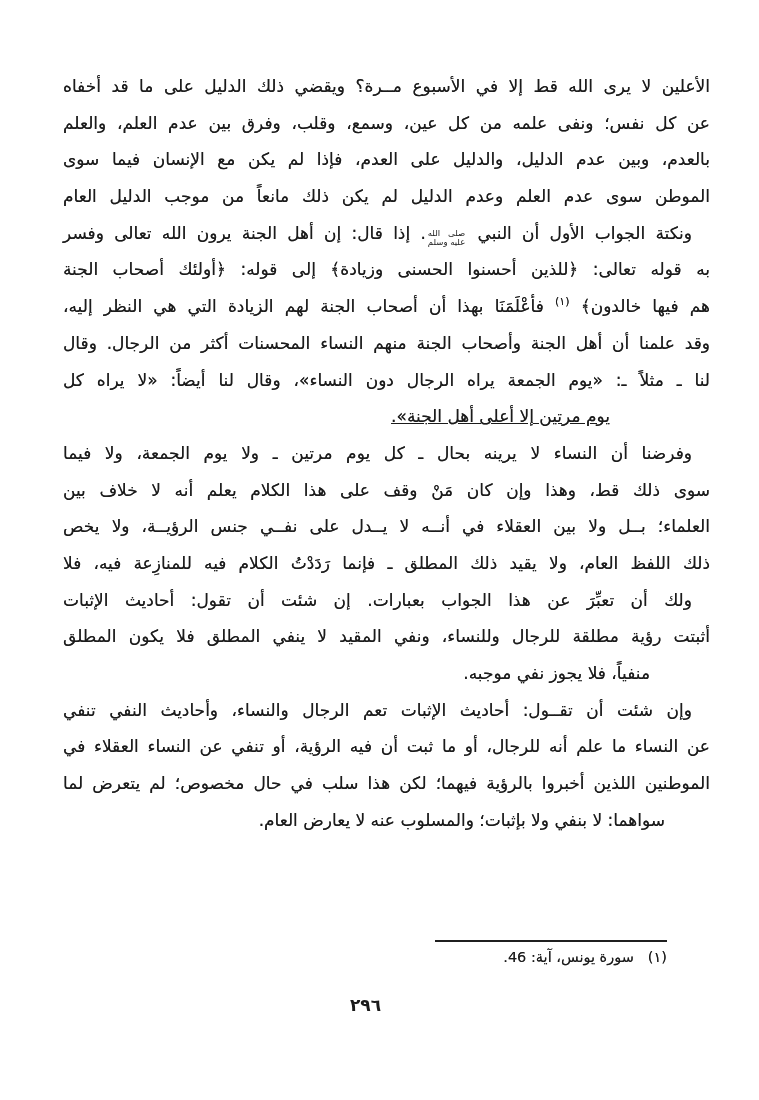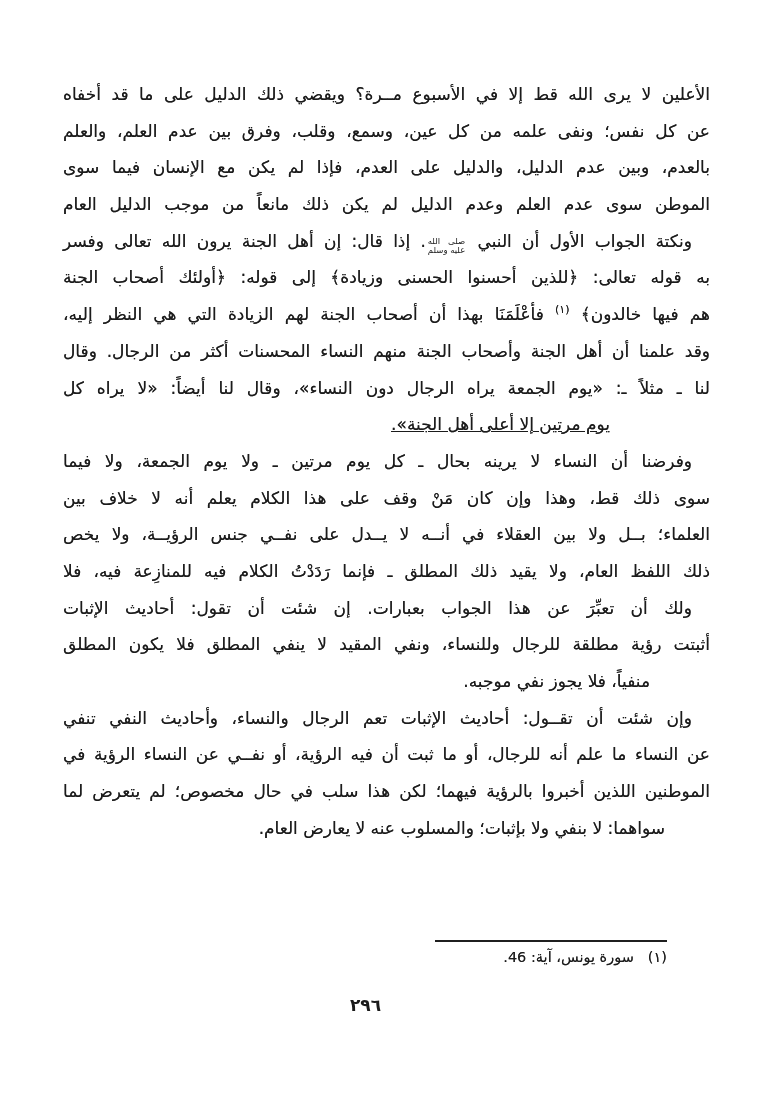--- a/index.html
+++ b/index.html
@@ -8,21 +8,21 @@
     width:759px;height:1100px;
     margin:0 auto;
     background:#ffffff;
     direction:rtl;
     font-family:"DejaVu Sans",sans-serif;
     color:#1b1b1b;
     overflow:hidden;
   }
   .text-block{
     position:absolute;
-    top:76px;right:49px;width:647px;
+    top:68px;right:49px;width:647px;
     font-size:17px;
     text-shadow:0 0 .5px rgba(0,0,0,.65);
   }
   .paragraph{margin:0;padding:0;}
   .line{
     height:36.7px;
     line-height:36.7px;
     text-align:justify;
     text-align-last:justify;
     text-justify:inter-word;
@@ -100,21 +100,21 @@
         <div class="line">العلماء؛ بــل ولا بين العقلاء في أنــه لا يــدل على نفــي جنس الرؤيــة، ولا يخص</div>
         <div class="line">ذلك اللفظ العام، ولا يقيد ذلك المطلق ـ فإنما رَدَدْتُ الكلام فيه للمنازِعة فيه، فلا</div>
       </div>
       <div class="paragraph">
         <div class="line" style="padding-right: 18px;">ولك أن تعبِّرَ عن هذا الجواب بعبارات. إن شئت أن تقول: أحاديث الإثبات</div>
         <div class="line">أثبتت رؤية مطلقة للرجال وللنساء، ونفي المقيد لا ينفي المطلق فلا يكون المطلق</div>
         <div class="line last" style="padding-right: 60px; text-align: center;">منفياً، فلا يجوز نفي موجبه.</div>
       </div>
       <div class="paragraph">
         <div class="line" style="padding-right: 18px;">وإن شئت أن تقــول: أحاديث الإثبات تعم الرجال والنساء، وأحاديث النفي تنفي</div>
-        <div class="line">عن النساء ما علم أنه للرجال، أو ما ثبت أن فيه الرؤية، أو نفــي عن النساء الرؤية في</div>
+        <div class="line">عن النساء ما علم أنه للرجال، أو ما ثبت أن فيه الرؤية، أو تنفي عن النساء العقلاء في</div>
         <div class="line">الموطنين اللذين أخبروا بالرؤية فيهما؛ لكن هذا سلب في حال مخصوص؛ لم يتعرض لما</div>
         <div class="line last" style="padding-right: 45px;">سواهما: لا بنفي ولا بإثبات؛ والمسلوب عنه لا يعارض العام.</div>
       </div>
     </div>
 
   <div class="footnote">
     <div class="footnote-rule"></div>
     <div class="footnote-row">
       <span>(١)</span>
       <span>سورة يونس، آية: 46.</span>

